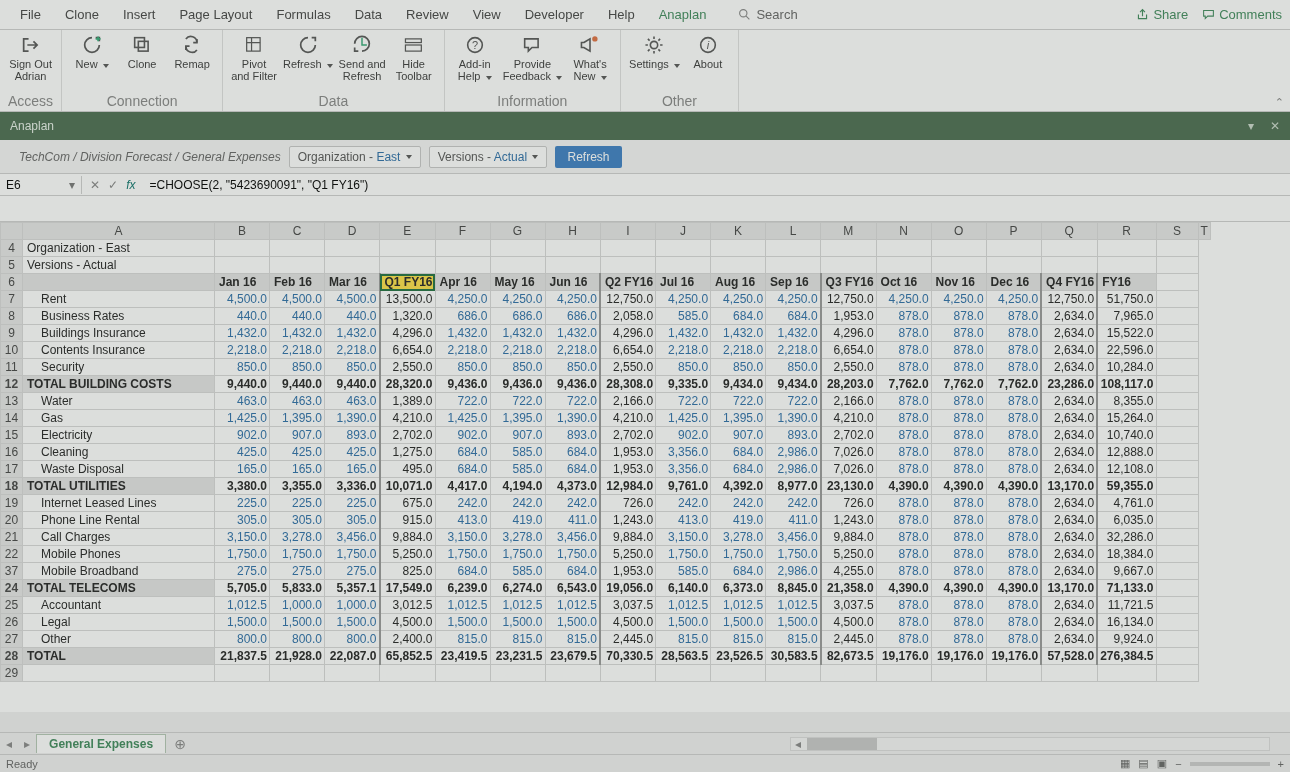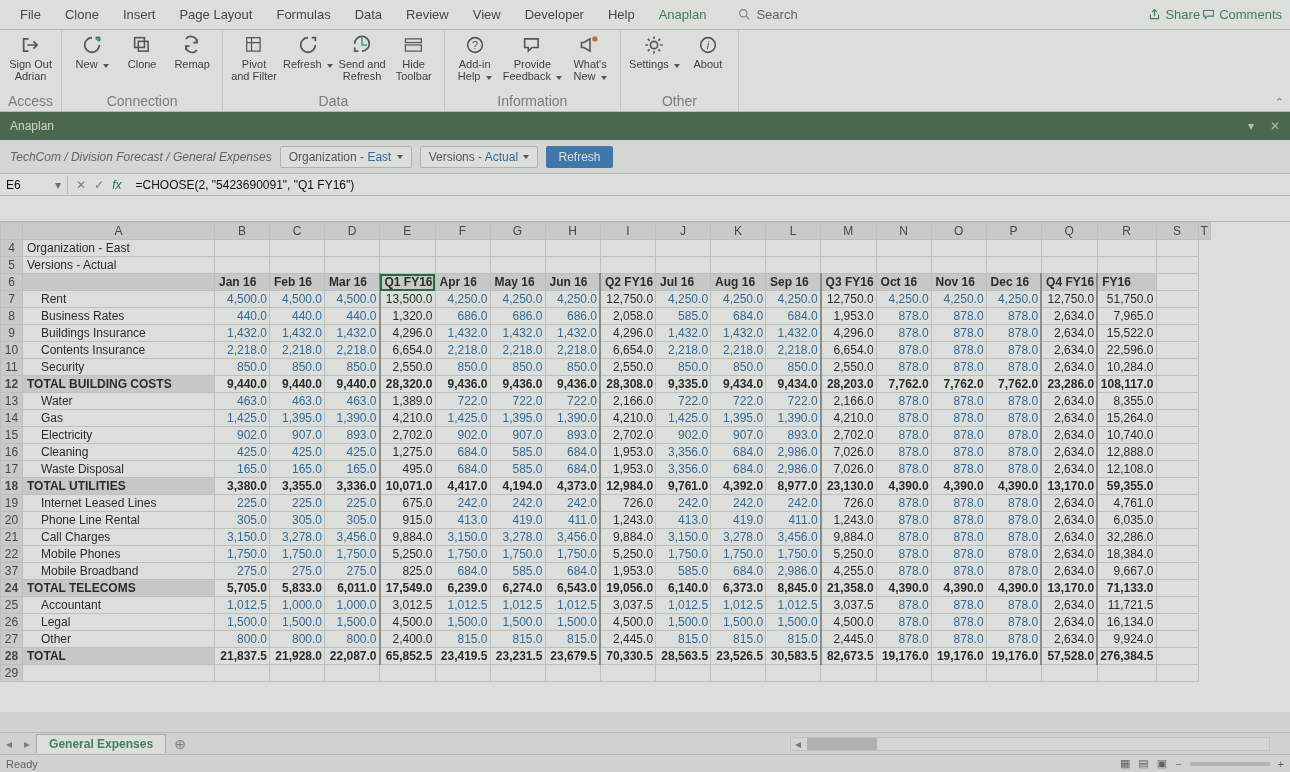--- a/index.html
+++ b/index.html
@@ -2,56 +2,56 @@
 <html><head>
 <meta charset="utf-8">
 <style>
 *{margin:0;padding:0;box-sizing:border-box;font-family:"Segoe UI",Arial,sans-serif}
 body{background:#f0f0f0;width:1290px;height:772px;overflow:hidden;position:relative}
 .menubar{display:flex;align-items:center;height:30px;background:#fff;border-bottom:1px solid #d0d0d0;padding:0 8px;font-size:13px;color:#3a3a3a}
 .menubar .tab{padding:15px 12px;cursor:pointer;color:#444}
 .menubar .tab.active{color:#3f8a5c;border-bottom:2px solid #3f8a5c;margin-bottom:-1px}
 .menubar .search-area{display:flex;align-items:center;color:#666;margin-left:20px}
 .menubar .search-area svg{margin-right:5px}
-.menubar .right{margin-left:auto;display:flex;gap:2px}
+.menubar .right{margin-left:auto;display:flex;gap:14px}
 .menubar .rbtn{color:#3f8a5c;font-size:13px;display:flex;align-items:center;gap:4px;cursor:pointer}
 .ribbon{display:flex;height:82px;background:#fff;border-bottom:1px solid #d0d0d0;font-size:11px;position:relative}
 .ribbon .group{display:flex;flex-direction:column;align-items:center;border-right:1px solid #e0e0e0;padding:2px 8px 0}
 .ribbon .group .btns{display:flex;gap:6px}
 .ribbon .group .btn{display:flex;flex-direction:column;align-items:center;justify-content:flex-start;min-width:44px;color:#3a3a3a;cursor:pointer;padding-top:2px}
 .ribbon .group .btn span{text-align:center;line-height:12px;margin-top:2px}
 .ribbon .group .label{color:#888;font-size:14px;margin-top:auto;margin-bottom:2px}
 .ribbon .collapse{position:absolute;right:6px;bottom:2px;color:#888;cursor:pointer}
 .caret-dn{display:inline-block;width:0;height:0;border-left:3px solid transparent;border-right:3px solid transparent;border-top:4px solid #555;margin-left:2px;vertical-align:middle}
 .context-bar{height:28px;background:#4a6c4f;color:#e8f0e8;display:flex;align-items:center;padding:0 10px;font-size:12px;position:relative}
 .context-bar .ctx-right{margin-left:auto;display:flex;gap:16px;color:#cbd8cb}
-.crumb-bar{height:34px;background:#f5f5f5;border-bottom:1px solid #d0d0d0;display:flex;align-items:center;padding:4px 10px;gap:8px;font-size:12px}
+.crumb-bar{height:34px;background:#f5f5f5;border-bottom:1px solid #d0d0d0;display:flex;align-items:center;padding:4px 19px;gap:8px;font-size:12px}
 .crumb-bar .crumb{font-style:italic;color:#666}
 .crumb-bar .picker{background:#fff;border:1px solid #c9c9c9;padding:3px 8px;color:#555;font-size:12px;border-radius:2px;cursor:pointer}
 .crumb-bar .picker .val{color:#2b6ea8}
 .crumb-bar .refresh{background:#3b7fc4;color:#fff;padding:4px 12px;border:0;border-radius:2px;cursor:pointer;font-size:12px}
 .formula-row{height:22px;background:#fff;border-bottom:1px solid #d0d0d0;display:flex;align-items:center;font-size:12px}
-.namebox{width:68px;border-right:1px solid #d0d0d0;padding:2px 6px;display:flex;align-items:center;background:#fff}
+.namebox{width:82px;border-right:1px solid #d0d0d0;padding:2px 6px;display:flex;align-items:center;background:#fff}
 .namebox .dd{margin-left:auto;color:#777}
 .fx-btns{display:flex;gap:8px;padding:0 8px;color:#888}
 .fx-btns .fx{font-style:italic;color:#0f766e}
 .formula-edit{flex:1;padding:2px 6px;background:#fff}
 .formula-drop{height:26px;background:#fff;border-bottom:1px solid #d0d0d0}
 .grid-area{position:relative;height:490px;overflow:hidden;background:#fff}
 table.sheet{border-collapse:collapse;font-size:12px;color:#222;table-layout:fixed}
 table.sheet th,table.sheet td{border:1px solid #d9d9d9;height:17px;padding:0 2px;white-space:nowrap;overflow:hidden}
 table.sheet thead th{background:#e6e6e6;color:#444;font-weight:400;text-align:center}
 table.sheet .rowhdr{background:#e6e6e6;text-align:center;width:22px;color:#444}
 table.sheet td{text-align:right}
 table.sheet td.lbl{text-align:left;padding-left:4px}
 table.sheet td.ind{padding-left:18px}
 table.sheet tr.section td{font-weight:600}
 table.sheet .blue{color:#2b6ea8}
 table.sheet .hdrcell{background:#e4e4e4;font-weight:700;text-align:left}
-table.sheet .sel{background:#e5e5e5;outline:2px solid #1f6f3e;outline-offset:-2px}
+table.sheet .sel{background:#fde047;outline:2px solid #1f6f3e;outline-offset:-2px}
 table.sheet .qtot{border-left:2px solid #999}
 .sheet-tabs{position:absolute;bottom:18px;left:0;height:22px;background:#f0f0f0;border-top:1px solid #d0d0d0;display:flex;align-items:center;width:100%;font-size:12px}
 .sheet-tabs .navbtn{padding:0 6px;color:#888;cursor:pointer}
 .sheet-tabs .stab{background:#fff;border:1px solid #b4c7b4;border-bottom:none;padding:2px 12px;color:#3f8a5c;font-weight:600;cursor:pointer}
 .sheet-tabs .add{color:#888;padding:0 8px;cursor:pointer;font-size:14px}
 .sheet-tabs .scroll-track{position:absolute;right:20px;width:480px;height:14px;background:#f6f6f6;border:1px solid #ddd;display:flex;align-items:center}
 .sheet-tabs .scroll-thumb{background:#c9c9c9;height:12px;width:70px;margin-left:2px}
 .status{position:absolute;bottom:0;left:0;height:18px;width:100%;background:#f0f0f0;border-top:1px solid #d0d0d0;font-size:11px;color:#666;display:flex;align-items:center;padding:0 6px}
 .status .right{margin-left:auto;display:flex;gap:8px;align-items:center}
 .dim{position:absolute;inset:0;background:rgba(80,90,80,0.20);pointer-events:none}
@@ -700,21 +700,21 @@
           <td class="blue">878.0</td>
           <td class=" qtot">2,634.0</td>
           <td class=" qtot">9,667.0</td>
           <td></td>
         </tr>
         <tr class="section">
           <td class="rowhdr">24</td>
           <td class="lbl hdrcell">TOTAL TELECOMS</td>
           <td class="">5,705.0</td>
           <td class="">5,833.0</td>
-          <td class="">6,011.0</td>
+          <td class="">5,357.1</td>
           <td class=" qtot">17,549.0</td>
           <td class="">6,239.0</td>
           <td class="">6,274.0</td>
           <td class="">6,543.0</td>
           <td class=" qtot">19,056.0</td>
           <td class="">6,140.0</td>
           <td class="">6,373.0</td>
           <td class="">8,845.0</td>
           <td class=" qtot">21,358.0</td>
           <td class="">4,390.0</td>

